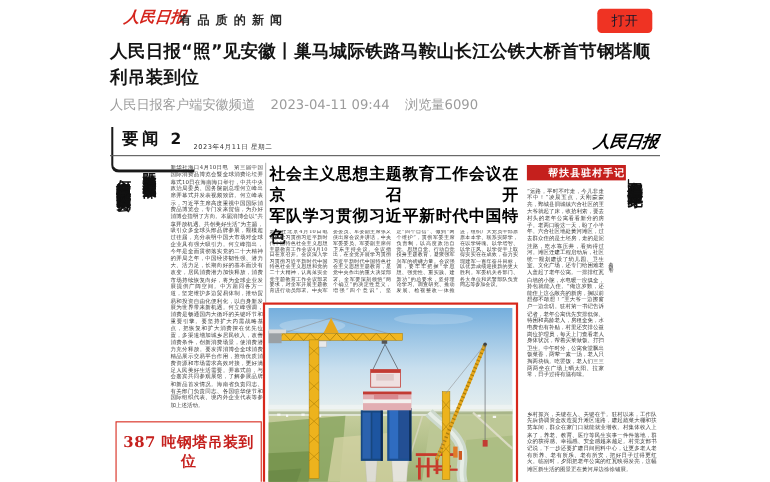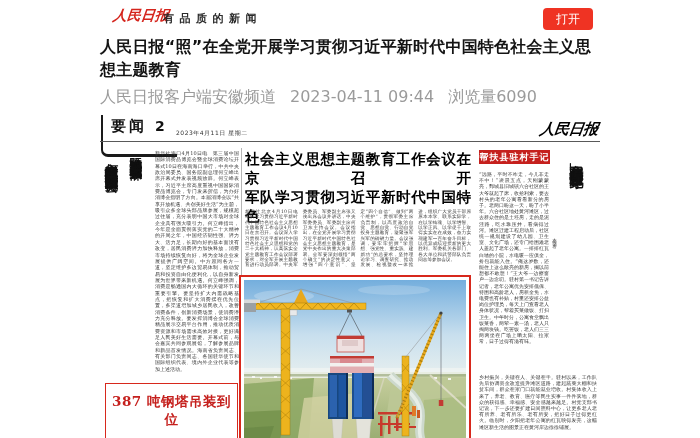--- a/index.html
+++ b/index.html
@@ -7,24 +7,24 @@
     width:700px;height:438px;position:relative;overflow:hidden;background:#fff;
     font-family:"DejaVu Sans","Liberation Sans",sans-serif;
   }
   .abs{position:absolute;}
   
   .app-logo{left:113px;top:7px;font-family:"DejaVu Serif","Liberation Serif",serif;
     font-size:14px;font-weight:bold;font-style:italic;color:#d5251d;transform:skewX(-6deg);letter-spacing:0;}
   .app-tagline{left:163px;top:11px;font-family:Liberation Mono, monospace;
     font-size:11px;font-weight:600;letter-spacing:5.5px;color:#2b2b2b;}
   .open-btn{left:543px;top:8px;width:50px;height:22px;background:#ef3323;border-radius:4px;
-    color:#ffffff;font-size:12px;display:flex;align-items:center;justify-content:center;cursor:pointer;}
+    color:#0f172a;font-size:12px;display:flex;align-items:center;justify-content:center;cursor:pointer;}
   .app-headline{left:100px;top:36px;width:492px;font-size:16px;font-weight:800;color:#141414;
     line-height:22.5px;letter-spacing:.2px;}
-  .app-meta{left:100px;top:87px;font-size:16px;color:#9b9b9b;white-space:nowrap;}
+  .app-meta{left:100px;top:87px;font-size:12px;color:#9b9b9b;white-space:nowrap;}
   .app-meta span{margin-right:14px;}
   
   .newspaper{left:100px;top:112px;width:500px;height:326px;background:#fff;}
   .sec-box{left:1px;top:3px;padding:1px 12px 18px 8px;border-left:2px solid #1a1a1a;
     border-bottom:3px solid #1a1a1a;border-bottom-left-radius:7px;color:#111;}
   .sec-box .sec-name{font-family:"DejaVu Serif","Liberation Serif",serif;font-weight:bold;font-size:15px;letter-spacing:3px;}
   .sec-box .sec-num{font-size:14px;font-weight:bold;margin-left:8px;}
   .np-date{left:76px;top:17px;font-size:6px;color:#333;letter-spacing:.5px;}
   .np-masthead{right:2px;top:8px;font-family:"DejaVu Serif","Liberation Serif",serif;font-size:15px;
     font-weight:bold;font-style:italic;color:#000;transform:skewX(-8deg);letter-spacing:-.5px;}
@@ -49,35 +49,35 @@
   .main-h1{left:145px;top:38px;width:226px;color:#000;}
   .main-h1 div{font-size:14.5px;font-weight:800;line-height:19px;text-align:justify;text-align-last:justify;}
   .main-sub{left:145px;top:81px;width:226px;text-align:center;font-family:"DejaVu Serif","Liberation Serif",serif;
     font-weight:bold;font-size:9.5px;letter-spacing:1.5px;color:#151515;}
   .main-body{left:145px;top:97px;width:226px;height:64px;column-count:4;column-gap:5px;}
   .photo-frame{left:139px;top:163px;width:222px;height:180px;border:2px solid #d7281c;
     background:#fff;padding:3px;}
   .photo-frame svg{display:block;}
   
   .right-tag{left:379px;top:38px;width:71px;height:14px;background:#c5201d;color:#fff;
-    font-size:9px;font-weight:bold;letter-spacing:1px;display:flex;align-items:center;justify-content:center;}
+    font-size:9px;font-weight:bold;letter-spacing:1px;display:flex;align-items:center;justify-content:center;padding-left:19px;}
   .right-body-top{left:379px;top:59px;width:70px;height:197px;font-size:5px;line-height:6.2px;}
   .right-byline{left:452px;top:122px;writing-mode:vertical-rl;font-size:4.5px;letter-spacing:2px;
     color:#555;height:70px;font-family:"DejaVu Serif","Liberation Serif",serif;}
   .right-vhead{left:468px;top:50px;writing-mode:vertical-rl;font-family:"DejaVu Serif","Liberation Serif",serif;
     font-weight:bold;font-size:14px;letter-spacing:-1.5px;color:#101010;height:212px;overflow:hidden;}
   .right-body-bottom{left:379px;top:262px;width:118px;height:64px;font-size:5px;line-height:6.2px;}
 </style>
 </head>
 <body>
 
 <div class="abs app-logo">人民日报</div>
 <div class="abs app-tagline">有品质的新闻</div>
 <div class="abs open-btn">打开</div>
-<div class="abs app-headline">人民日报“照”在全党开展学习贯彻习近平新时代中国特色社会主义思想主题教育</div>
+<div class="abs app-headline">人民日报“照”见安徽丨巢马城际铁路马鞍山长江公铁大桥首节钢塔顺利吊装到位</div>
 <div class="abs app-meta">
   <span>人民日报客户端安徽频道</span><span>2023-04-11 09:44</span><span>浏览量6090</span>
 </div>
 
 <div class="abs newspaper">
 
   <div class="abs sec-box">
     <span class="sec-name">要闻</span><span class="sec-num">2</span>
   </div>
   <div class="abs np-date">2023年4月11日 星期二</div>

